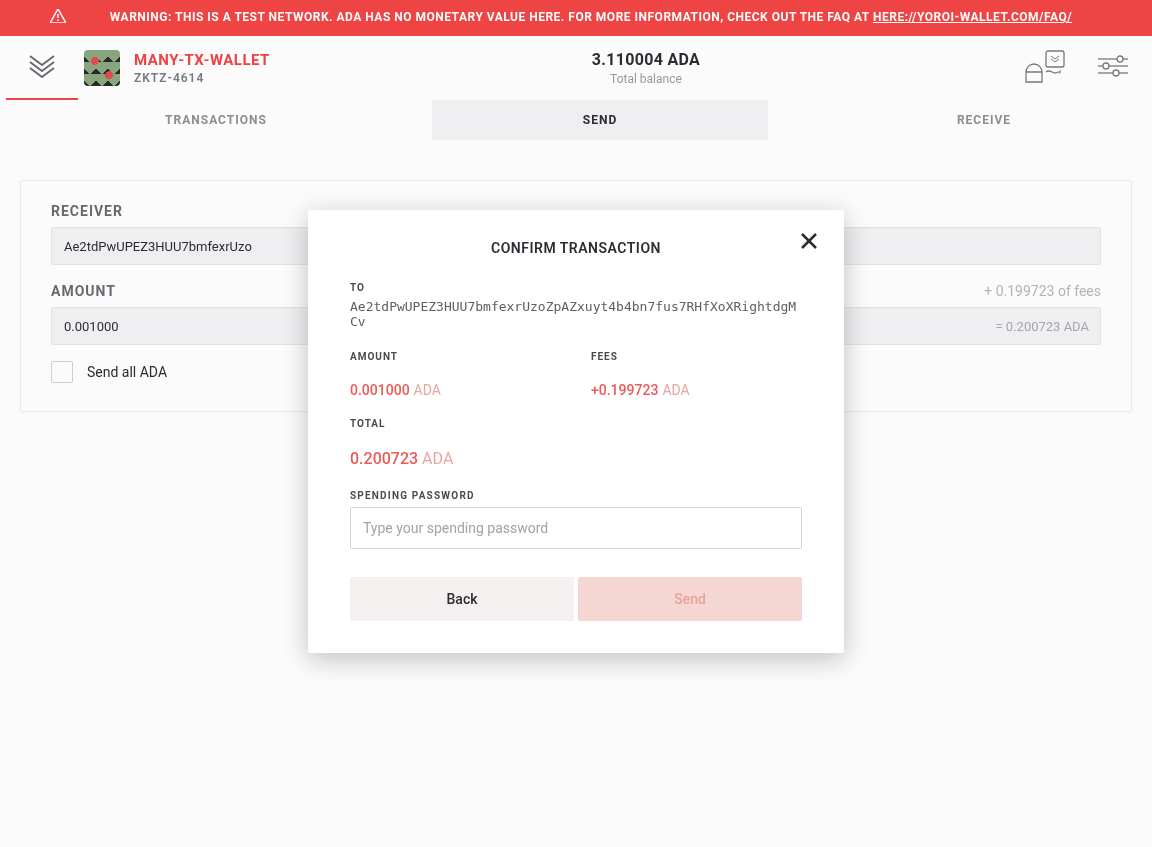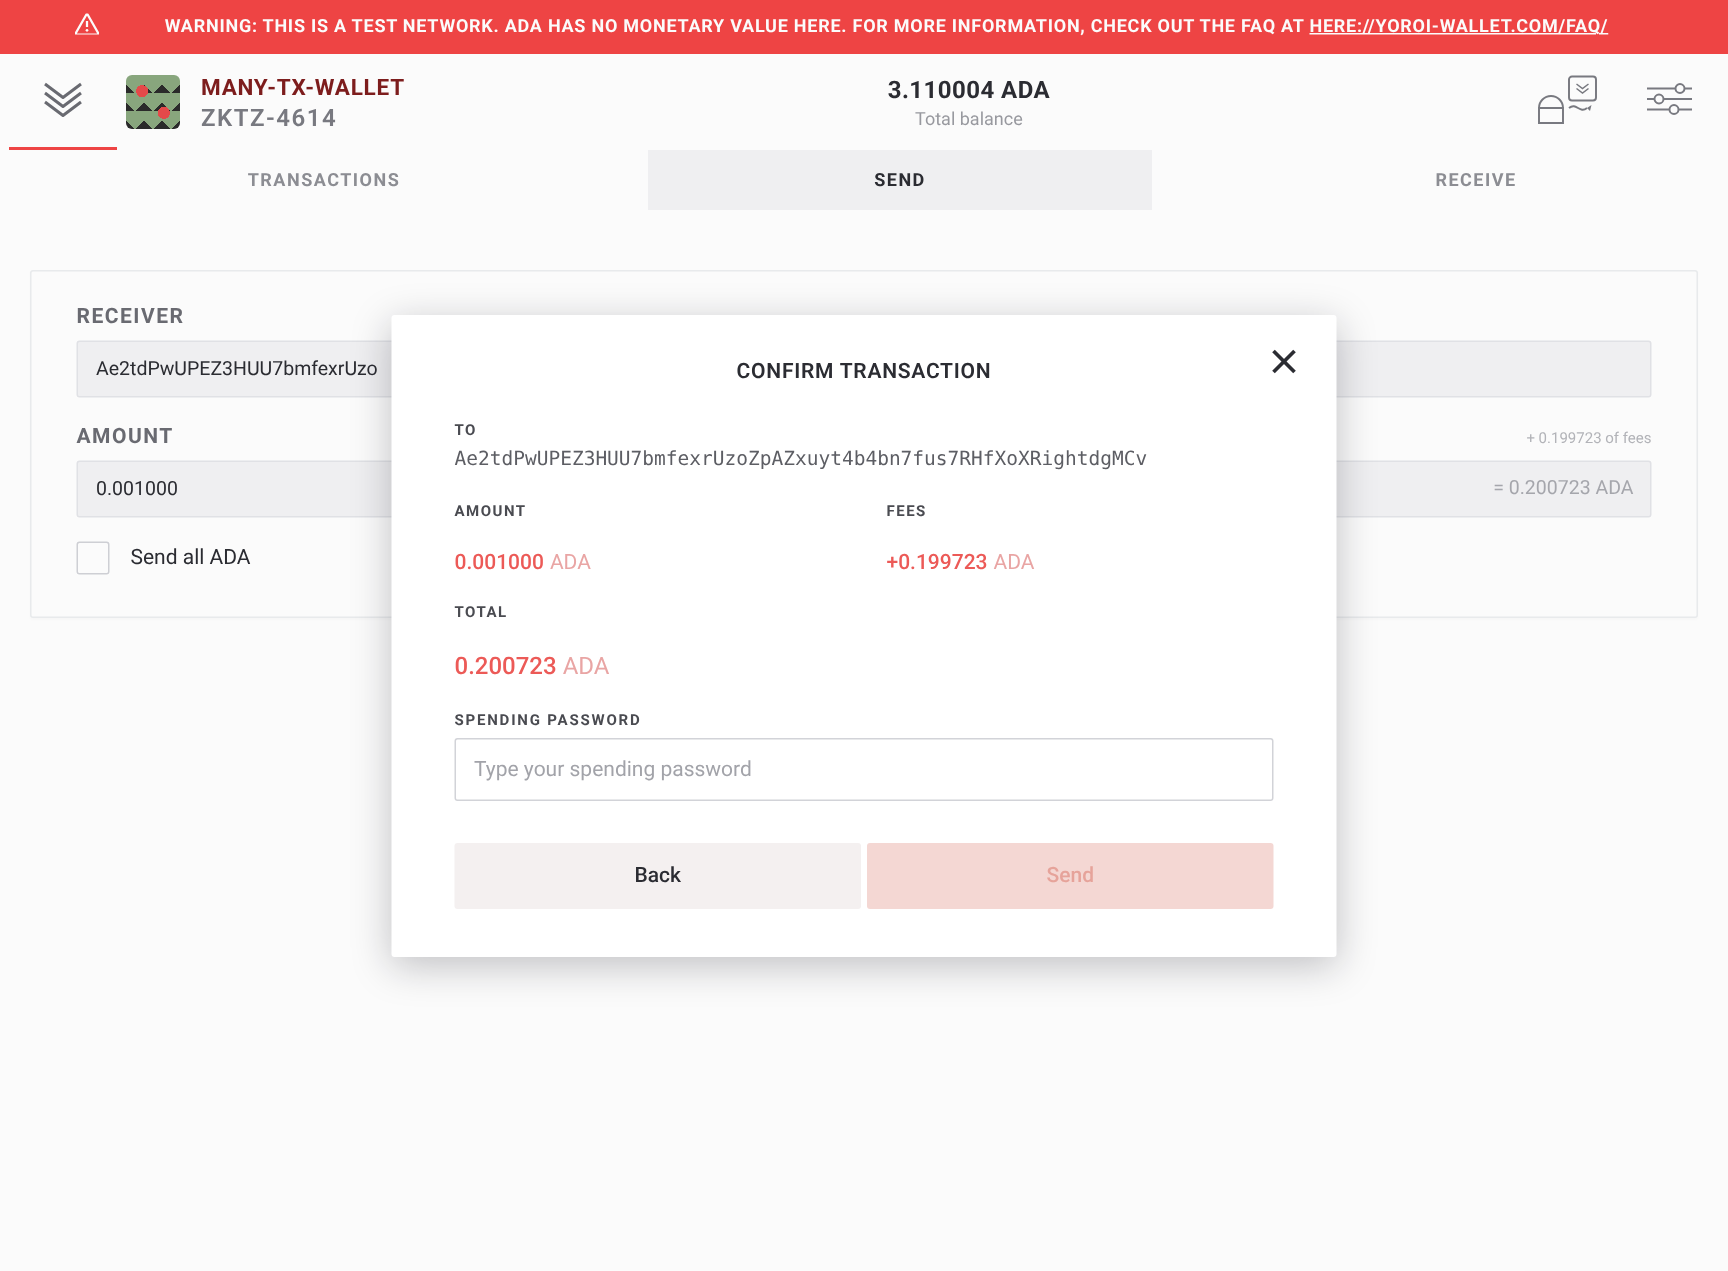--- a/index.html
+++ b/index.html
@@ -78,24 +78,24 @@
         radial-gradient(circle at 70% 70%, #e84b4b 0 4px, transparent 4px),
         linear-gradient(45deg, #2a2a2a 25%, transparent 25%),
         linear-gradient(-45deg, #2a2a2a 25%, transparent 25%),
         #8aa97f;
       background-size: 100% 100%, 100% 100%, 12px 12px, 12px 12px, 100% 100%;
     }
     .wallet-text .name {
       font-size: 15px;
       font-weight: 700;
       letter-spacing: 0.5px;
-      color: #7f1d1d;
+      color: #ef4444;
     }
     .wallet-text .sub {
-      font-size: 16px;
+      font-size: 12px;
       font-weight: 600;
       letter-spacing: 1px;
       color: #7a7b82;
       margin-top: 2px;
     }
     .balance-block {
       flex: 1;
       text-align: center;
     }
     .balance-block .amount {
@@ -172,21 +172,21 @@
       margin-top: 18px;
       position: relative;
     }
     .amount-label-row {
       display: flex;
       justify-content: space-between;
       align-items: baseline;
       margin-bottom: 8px;
     }
     .fees-hint {
-      font-size: 10px;
+      font-size: 14px;
       color: #b5b6bb;
     }
     .amount-input-wrap {
       position: relative;
     }
     .amount-suffix {
       position: absolute;
       right: 12px;
       top: 50%;
       transform: translateY(-50%);
@@ -215,21 +215,21 @@
     .modal-overlay {
       position: absolute;
       inset: 0;
       background: rgba(40, 42, 50, 0.02);
       display: flex;
       align-items: flex-start;
       justify-content: center;
       padding-top: 210px;
     }
     .modal {
-      width: 630px;
+      width: 536px;
       background: #fff;
       border-radius: 2px;
       box-shadow: 0 6px 26px rgba(20,20,30,0.25);
       padding: 30px 32px 32px;
       position: relative;
     }
     .modal-title {
       text-align: center;
       font-size: 14px;
       font-weight: 600;

